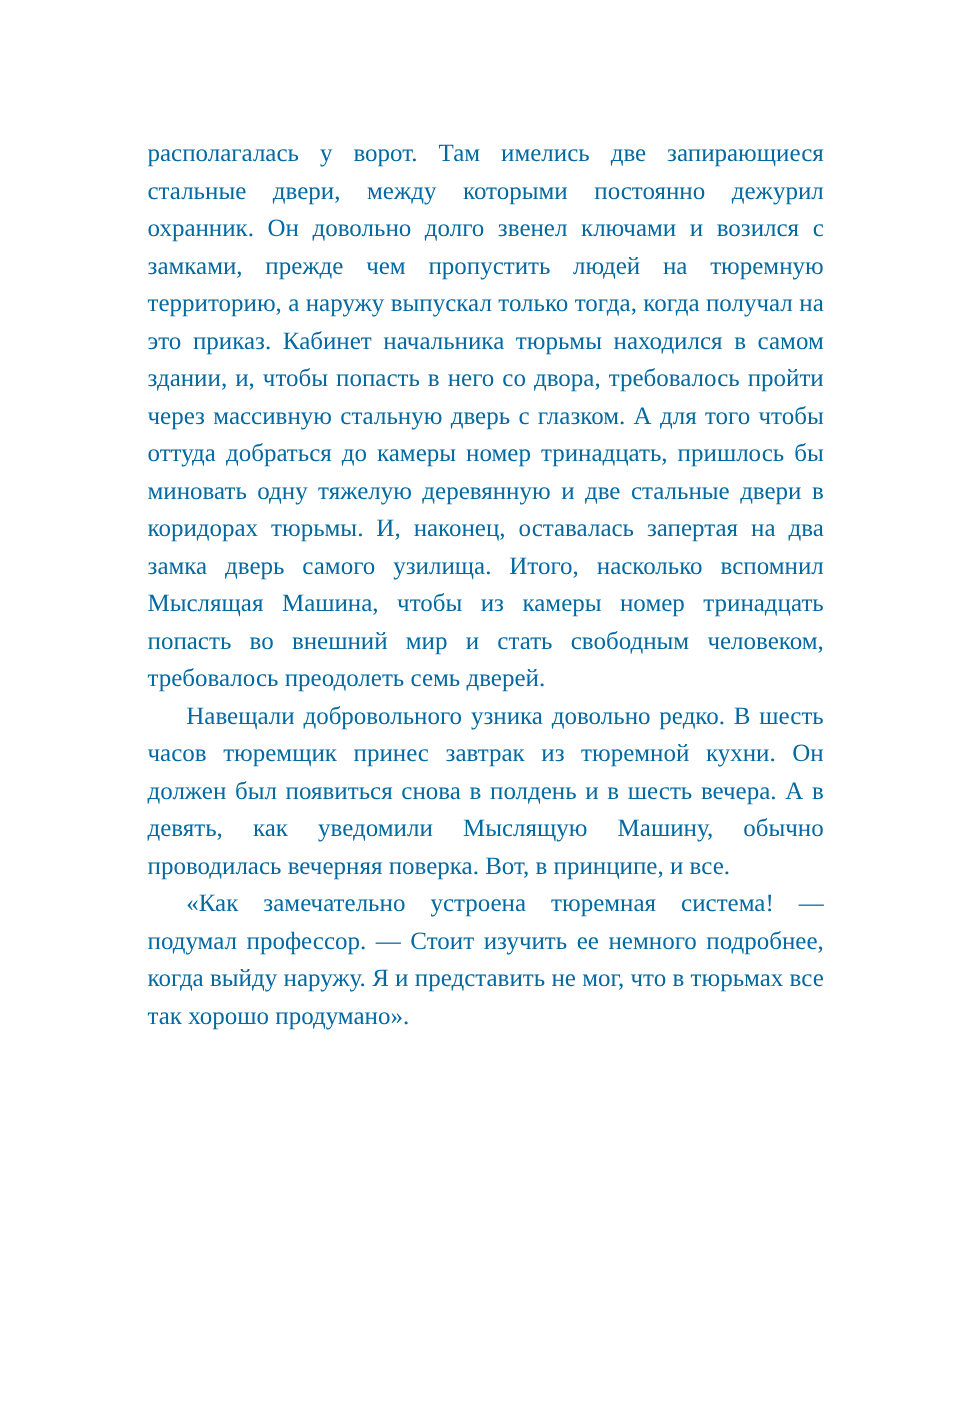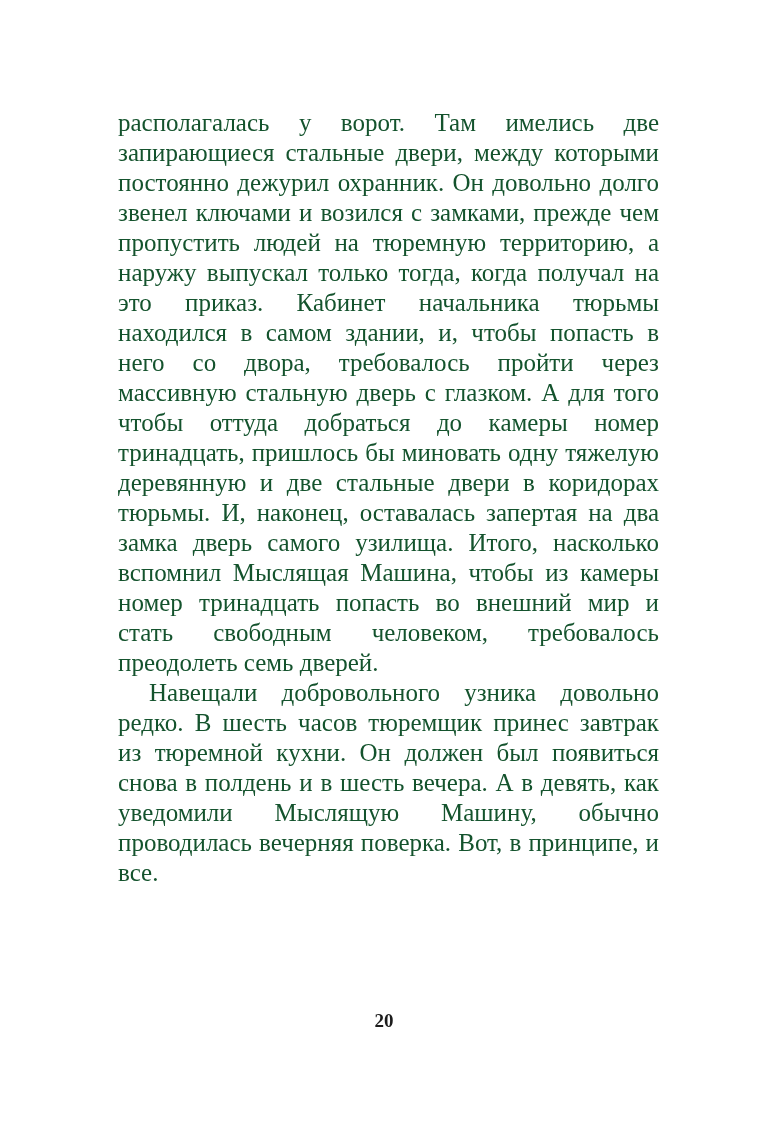--- a/index.html
+++ b/index.html
@@ -13,23 +13,23 @@
     height: 1122px;
     background: #ffffff;
     overflow: hidden;
   }
   .text-block {
     position: absolute;
     left: 118px;
     top: 108px;
     width: 541px;
     font-family: "Liberation Serif", "DejaVu Serif", serif;
-    font-size: 25px;
+    font-size: 20px;
     line-height: 30px;
-    color: #14532d;
+    color: #0369a1;
     text-align: justify;
     hyphens: auto;
     -webkit-hyphens: auto;
   }
   .para {
     margin: 0;
     padding: 0;
     text-indent: 31px;
   }
   .para.no-indent {
@@ -47,15 +47,15 @@
     color: #1c1c1c;
   }
 </style>
 </head>
 <body>
 
 <div class="page">
   <div class="text-block">
     <p class="para no-indent">располагалась у ворот. Там имелись две запирающиеся стальные двери, между которыми постоянно дежурил охранник. Он довольно долго звенел ключами и возился с замками, прежде чем пропустить людей на тюремную территорию, а наружу выпускал только тогда, когда получал на это приказ. Кабинет начальника тюрьмы находился в самом здании, и, чтобы попасть в него со двора, требовалось пройти через массивную стальную дверь с глазком. А для того чтобы оттуда добраться до камеры номер тринадцать, пришлось бы миновать одну тяжелую деревянную и две стальные двери в коридорах тюрьмы. И, наконец, оставалась запертая на два замка дверь самого узилища. Итого, насколько вспомнил Мыслящая Машина, чтобы из камеры номер тринадцать попасть во внешний мир и стать свободным человеком, требовалось преодолеть семь дверей.</p>
     <p class="para">Навещали добровольного узника довольно редко. В шесть часов тюремщик принес завтрак из тюремной кухни. Он должен был появиться снова в полдень и в шесть вечера. А в девять, как уведомили Мыслящую Машину, обычно проводилась вечерняя поверка. Вот, в принципе, и все.</p>
+    <p class="para">«Как замечательно устроена тюремная система! — подумал профессор. — Стоит изучить ее немного подробнее, когда выйду наружу. Я и представить не мог, что в тюрьмах все так хорошо продумано».</p>
   </div>
-  <div class="page-number">20</div>
 </div>
 
 </body></html>

